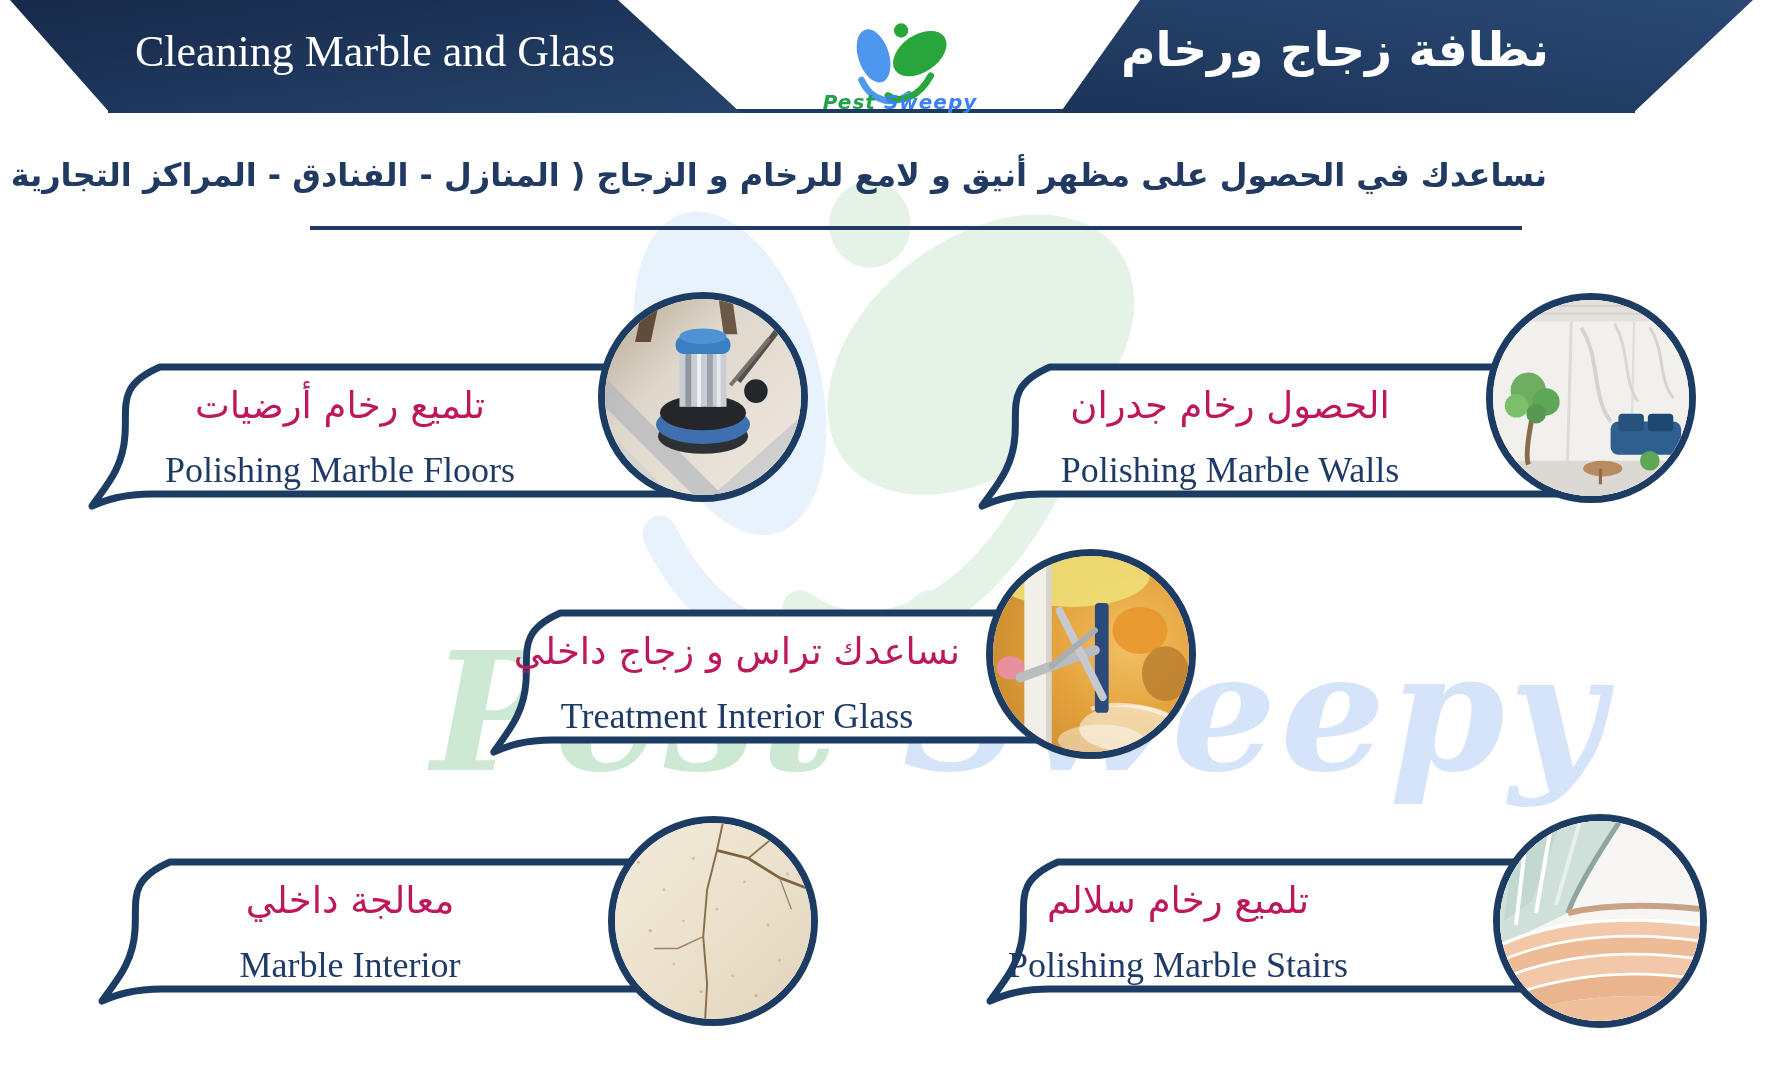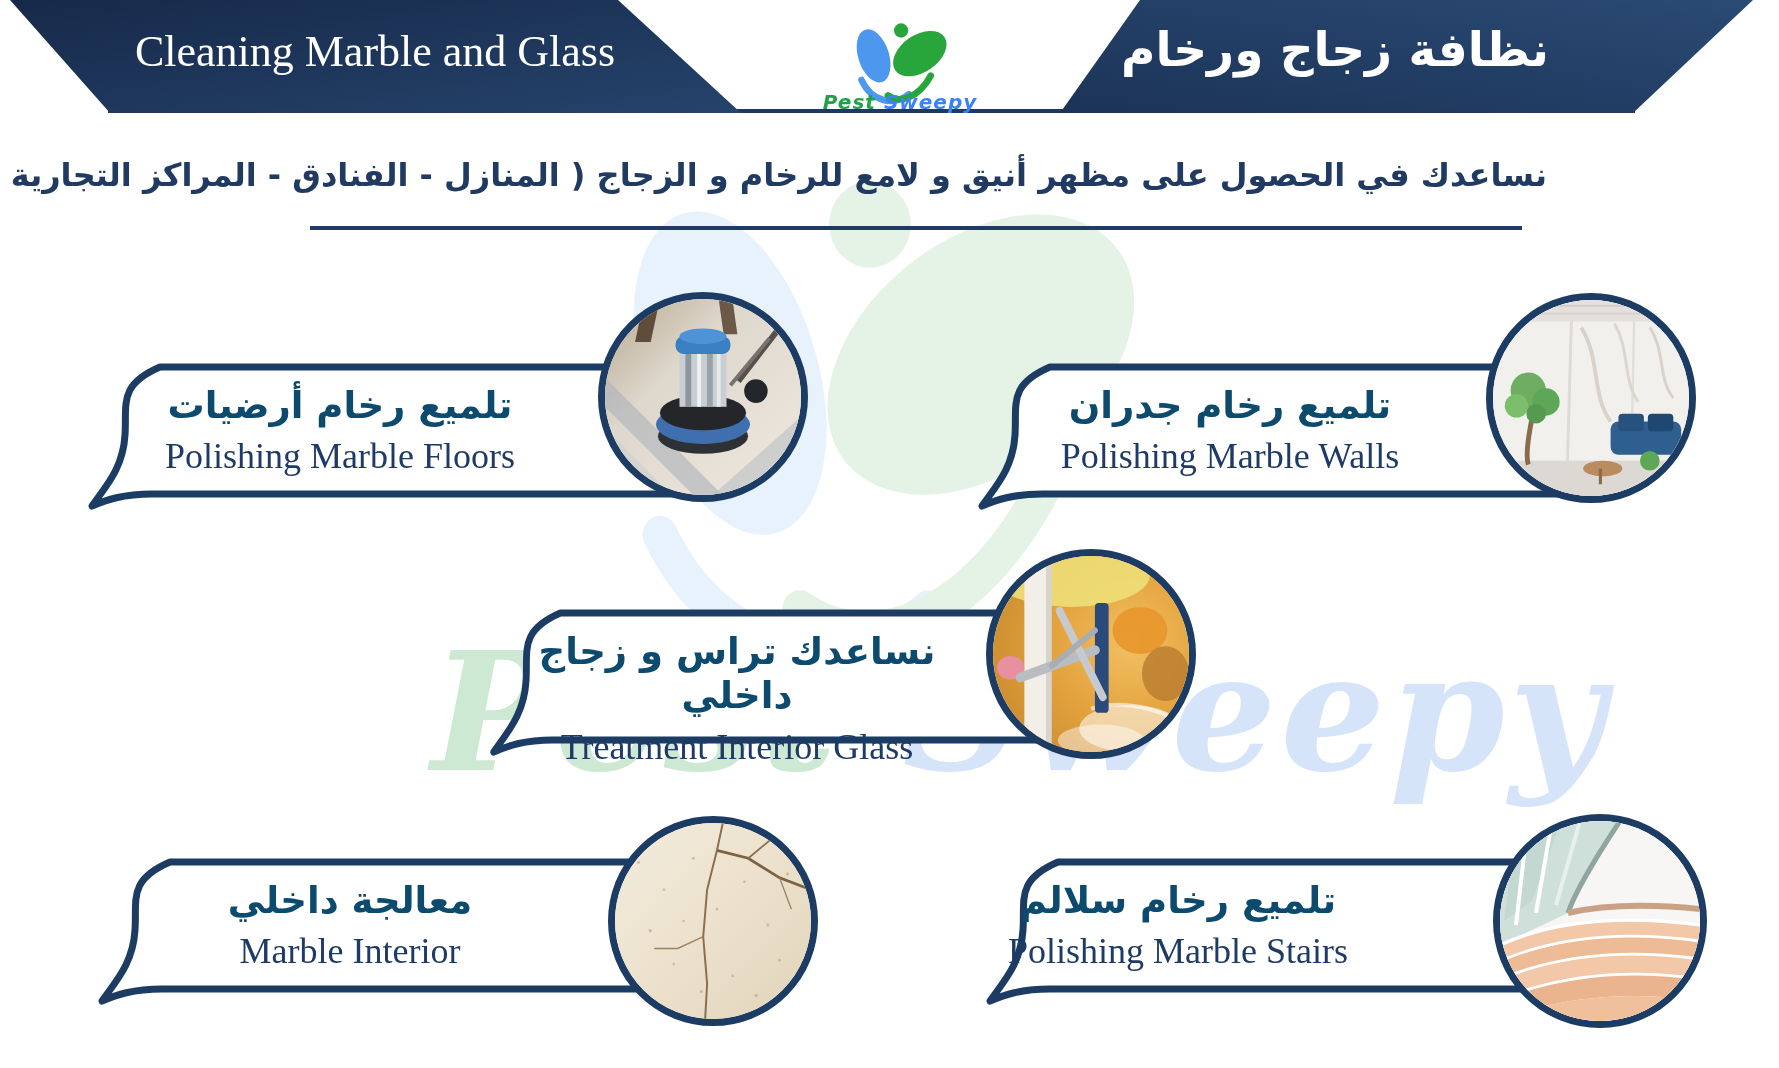--- a/index.html
+++ b/index.html
@@ -24,23 +24,23 @@
   
   #wm-leaves{left:520px;top:150px;width:700px;height:620px;opacity:0.12;z-index:1;}
   #wm-text{left:360px;top:615px;width:1320px;text-align:center;z-index:1;
      font-family:"DejaVu Serif","Liberation Serif",serif;font-style:italic;font-weight:bold;
      font-size:165px;white-space:nowrap;letter-spacing:4px;}
   #wm-text .w1{color:rgba(88,178,110,0.30);}
   #wm-text .w2{color:rgba(120,165,235,0.30);}
   
   .ribbon{z-index:5;}
   .card-text{z-index:6;text-align:center;}
-  .card-text .ar{color:#0c4a6e;font-size:37px;font-weight:700;direction:rtl;line-height:1.2;}
+  .card-text .ar{color:#be185d;font-size:37px;font-weight:400;direction:rtl;line-height:1.2;}
   .card-text .en{color:#1e3a66;font-family:"Liberation Serif","DejaVu Serif",serif;
-      font-size:36px;line-height:1.25;margin-top:6px;}
+      font-size:36px;line-height:1.25;margin-top:20px;}
   .photo-circle{border:7px solid #1d3c63;border-radius:50%;overflow:hidden;z-index:10;background:#fff;}
   .photo-circle svg{display:block;width:100%;height:100%;}
 </style>
 </head>
 <body>
 
 <div id="page">
 
   <svg id="wm-leaves" class="abs" viewBox="0 0 120 100" preserveAspectRatio="none" aria-hidden="true">
     <ellipse cx="36" cy="36" rx="15" ry="27" transform="rotate(-18 36 36)" fill="#4d97ef"></ellipse>
@@ -116,21 +116,21 @@
       <rect x="57" y="27" width="2" height="28" fill="#e6e9ec"></rect>
       <rect x="36" y="19" width="28" height="9" rx="4" fill="#3a7fc1"></rect>
       <ellipse cx="50" cy="19" rx="12" ry="4" fill="#4f93d4"></ellipse>
     </svg>
   </div>
 
   <svg class="abs ribbon" style="left:968px;top:357px" width="630" height="155" viewBox="0 0 630 155">
     <path d="M 82,10 L 622,10 L 622,137 L 74,137 C 45,137 28,143 14,149 C 27,130 45,112 47,78 C 49,47 40,28 82,10 Z" fill="#ffffff" stroke="#1d3c63" stroke-width="7" stroke-linejoin="round"></path>
   </svg>
   <div class="abs card-text" style="left:1000px;top:384px;width:460px">
-    <div class="ar">تلميع رخام جدران</div>
+    <div class="ar">الحصول رخام جدران</div>
     <div class="en">Polishing Marble Walls</div>
   </div>
   <div class="abs photo-circle" style="left:1486px;top:293px;width:196px;height:196px">
     <svg viewBox="0 0 100 100" preserveAspectRatio="none">
       <rect width="100" height="100" fill="#f2f0ed"></rect>
       <rect x="0" y="0" width="100" height="11" fill="#e4e1dd"></rect>
       <line x1="0" y1="3" x2="100" y2="3" stroke="#cfccc8" stroke-width="1"></line>
       <line x1="0" y1="7" x2="100" y2="7" stroke="#d6d3cf" stroke-width="1"></line>
       <line x1="40" y1="11" x2="38" y2="82" stroke="#dedad5" stroke-width="1.5"></line>
       <line x1="72" y1="11" x2="71" y2="60" stroke="#e1ddd8" stroke-width="1.2"></line>

